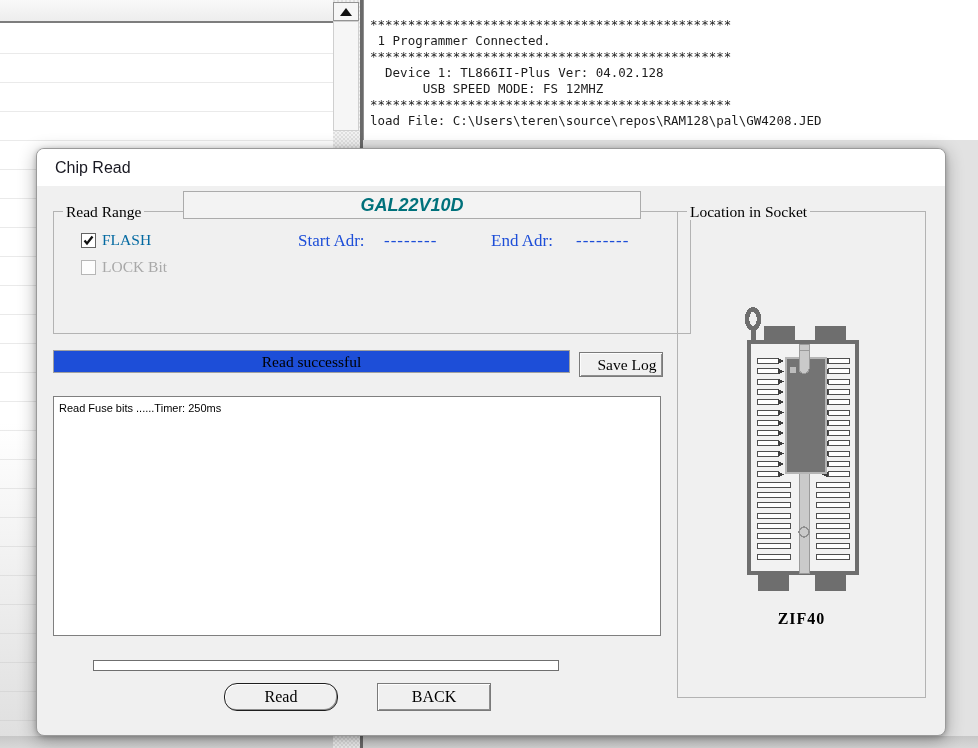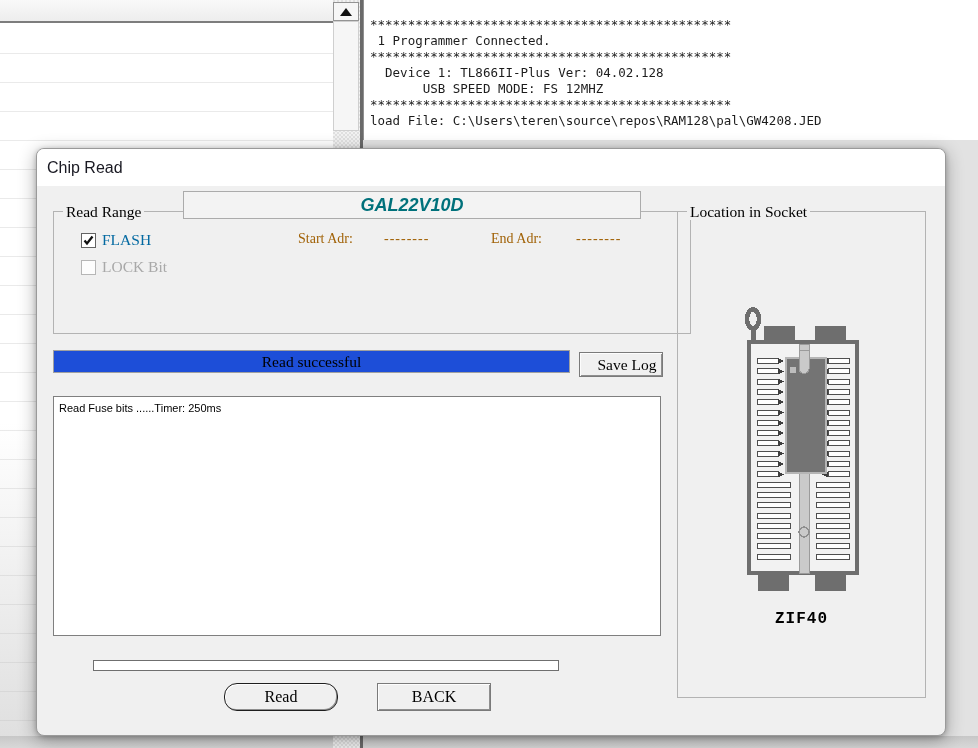--- a/index.html
+++ b/index.html
@@ -27,39 +27,39 @@
   .console{position:absolute;left:363px;top:0;width:615px;height:140px;background:#fff;
     border-left:1px solid #8f8f8f;box-sizing:border-box;
     font-family:"DejaVu Sans Mono",monospace;font-size:12.5px;line-height:16px;color:#1c1c1c;
     padding:17px 0 0 6px;white-space:pre;}
 
   
   .dialog{position:absolute;left:36px;top:148px;width:910px;height:588px;background:#f0f0f0;
     border:1px solid #9a9a9a;border-radius:8px;box-sizing:border-box;
     box-shadow:0 4px 18px rgba(0,0,0,.32),0 1px 5px rgba(0,0,0,.22);}
   .dlg-title{position:absolute;left:0;top:0;width:100%;height:37px;background:#fff;
-    border-radius:7px 7px 0 0;display:flex;align-items:center;box-sizing:border-box;padding-left:10px;
+    border-radius:7px 7px 0 0;display:flex;align-items:center;box-sizing:border-box;padding-left:18px;
     font-size:16px;color:#191922;}
   .dlg-title .sub{margin-left:25px;}
   .groupbox{position:absolute;border:1px solid #b3b3b3;box-sizing:border-box;}
   .group-label{position:absolute;top:-9px;left:9px;background:#f0f0f0;padding:0 3px;
     font-family:"Liberation Serif",serif;font-size:15.5px;color:#000;line-height:17px;white-space:nowrap;}
 
   .device-tab{position:absolute;left:146px;top:42px;width:458px;height:28px;background:#f3f3f3;
     border:1px solid #ababab;box-sizing:border-box;display:flex;align-items:center;justify-content:center;
     font-size:18px;font-weight:bold;font-style:italic;color:#00717b;z-index:3;}
   .rr-group{left:16px;top:62px;width:638px;height:123px;}
   .sock-group{left:640px;top:62px;width:249px;height:487px;}
 
   .chk{position:absolute;width:13px;height:13px;background:#fff;border:1px solid #636363;box-sizing:content-box;}
   .chk svg{display:block;}
   .chk.disabled{border-color:#b6b6b6;background:#fdfdfd;}
   .chk-label{position:absolute;font-family:"Liberation Serif",serif;font-size:15.5px;color:#0369a1;white-space:nowrap;}
   .chk-label.disabled{color:#a8a8a8;}
-  .adr{position:absolute;font-family:"Liberation Serif",serif;font-size:14px;color:#a16207;white-space:nowrap;}
+  .adr{position:absolute;font-family:"Liberation Serif",serif;font-size:17px;color:#1d4ed8;white-space:nowrap;}
   .adr.val{letter-spacing:1px;}
 
   .status-bar{position:absolute;left:16px;top:201px;width:517px;height:23px;background:#1d4ed8;
     border:1px solid #a0a0a0;box-sizing:border-box;display:flex;align-items:center;justify-content:center;
     font-family:"Liberation Serif",serif;font-size:15.5px;color:#000;}
 
   .w-btn{position:absolute;background:#f0f0f0;border:1px solid #7a7a7a;box-sizing:border-box;
     box-shadow:inset 1px 1px 0 #fdfdfd,inset -1px -1px 0 #8f8f8f;
     display:flex;align-items:center;justify-content:center;
     font-family:"Liberation Serif",serif;font-size:15.5px;color:#000;cursor:pointer;}
@@ -69,21 +69,21 @@
   .btn-back{left:340px;top:534px;width:114px;height:28px;font-size:16px;}
 
   .log-box{position:absolute;left:16px;top:247px;width:608px;height:240px;background:#fff;
     border:1px solid #7f7f7f;box-sizing:border-box;padding:4px 5px;
     font-size:11px;line-height:14px;color:#000;white-space:pre;}
   .progress{position:absolute;left:56px;top:511px;width:466px;height:11px;background:#fff;
     border:1px solid #6f6f6f;box-sizing:border-box;}
 
   .socket-svg{position:absolute;left:59px;top:88px;}
   .zif-label{position:absolute;left:0;top:398px;width:100%;text-align:center;
-    font-family:Liberation Mono, monospace;font-weight:bold;font-size:16px;color:#000;letter-spacing:1px;}
+    font-family:Liberation Serif, serif;font-weight:bold;font-size:16px;color:#000;letter-spacing:1px;}
 </style>
 </head>
 <body>
 
 <div class="screen">
 
   <div class="list-panel">
     <div class="list-rows"></div>
     <div class="list-header"></div>
     <div class="list-wash"></div>

